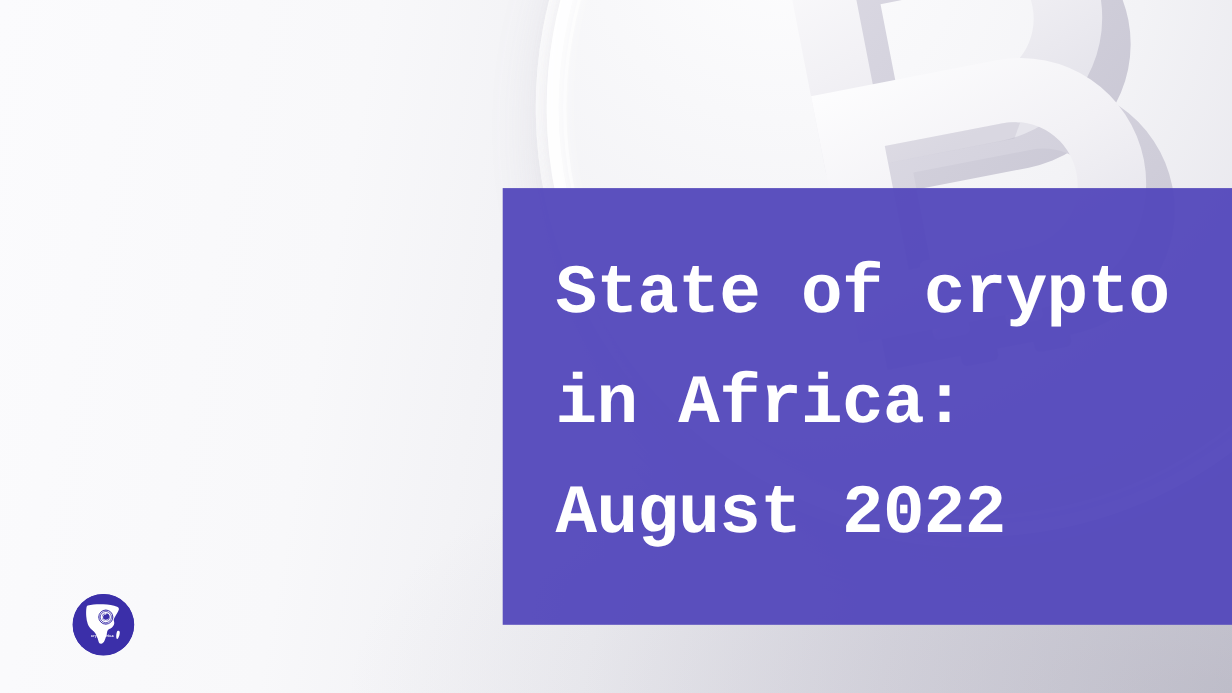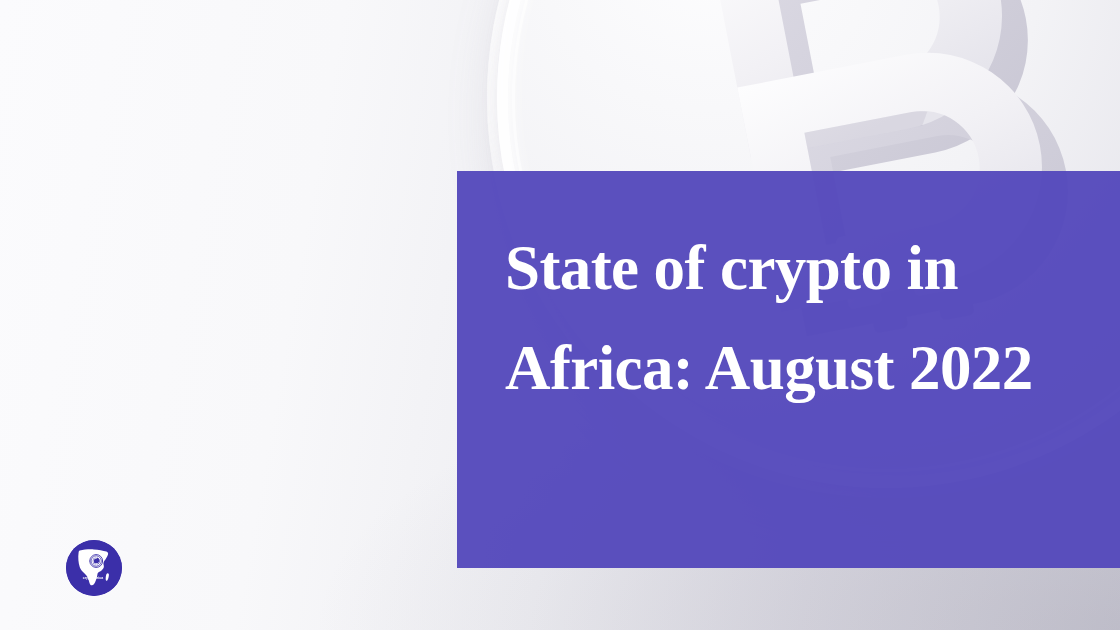--- a/index.html
+++ b/index.html
@@ -93,21 +93,21 @@
     width: 663px;
     height: 397px;
     background: rgba(84, 72, 187, 0.955);
     display: flex;
     align-items: flex-start;
     z-index: 5;
   }
   .title-text {
     margin: 47px 0 0 48px;
     color: #ffffff;
-    font-family: Liberation Serif, serif;
+    font-family: Liberation Mono, monospace;
     font-size: 63px;
     font-weight: 700;
     line-height: 100px;
     letter-spacing: -0.6px;
     max-width: 580px;
   }
 
   
   .logo-badge {
     position: absolute;

